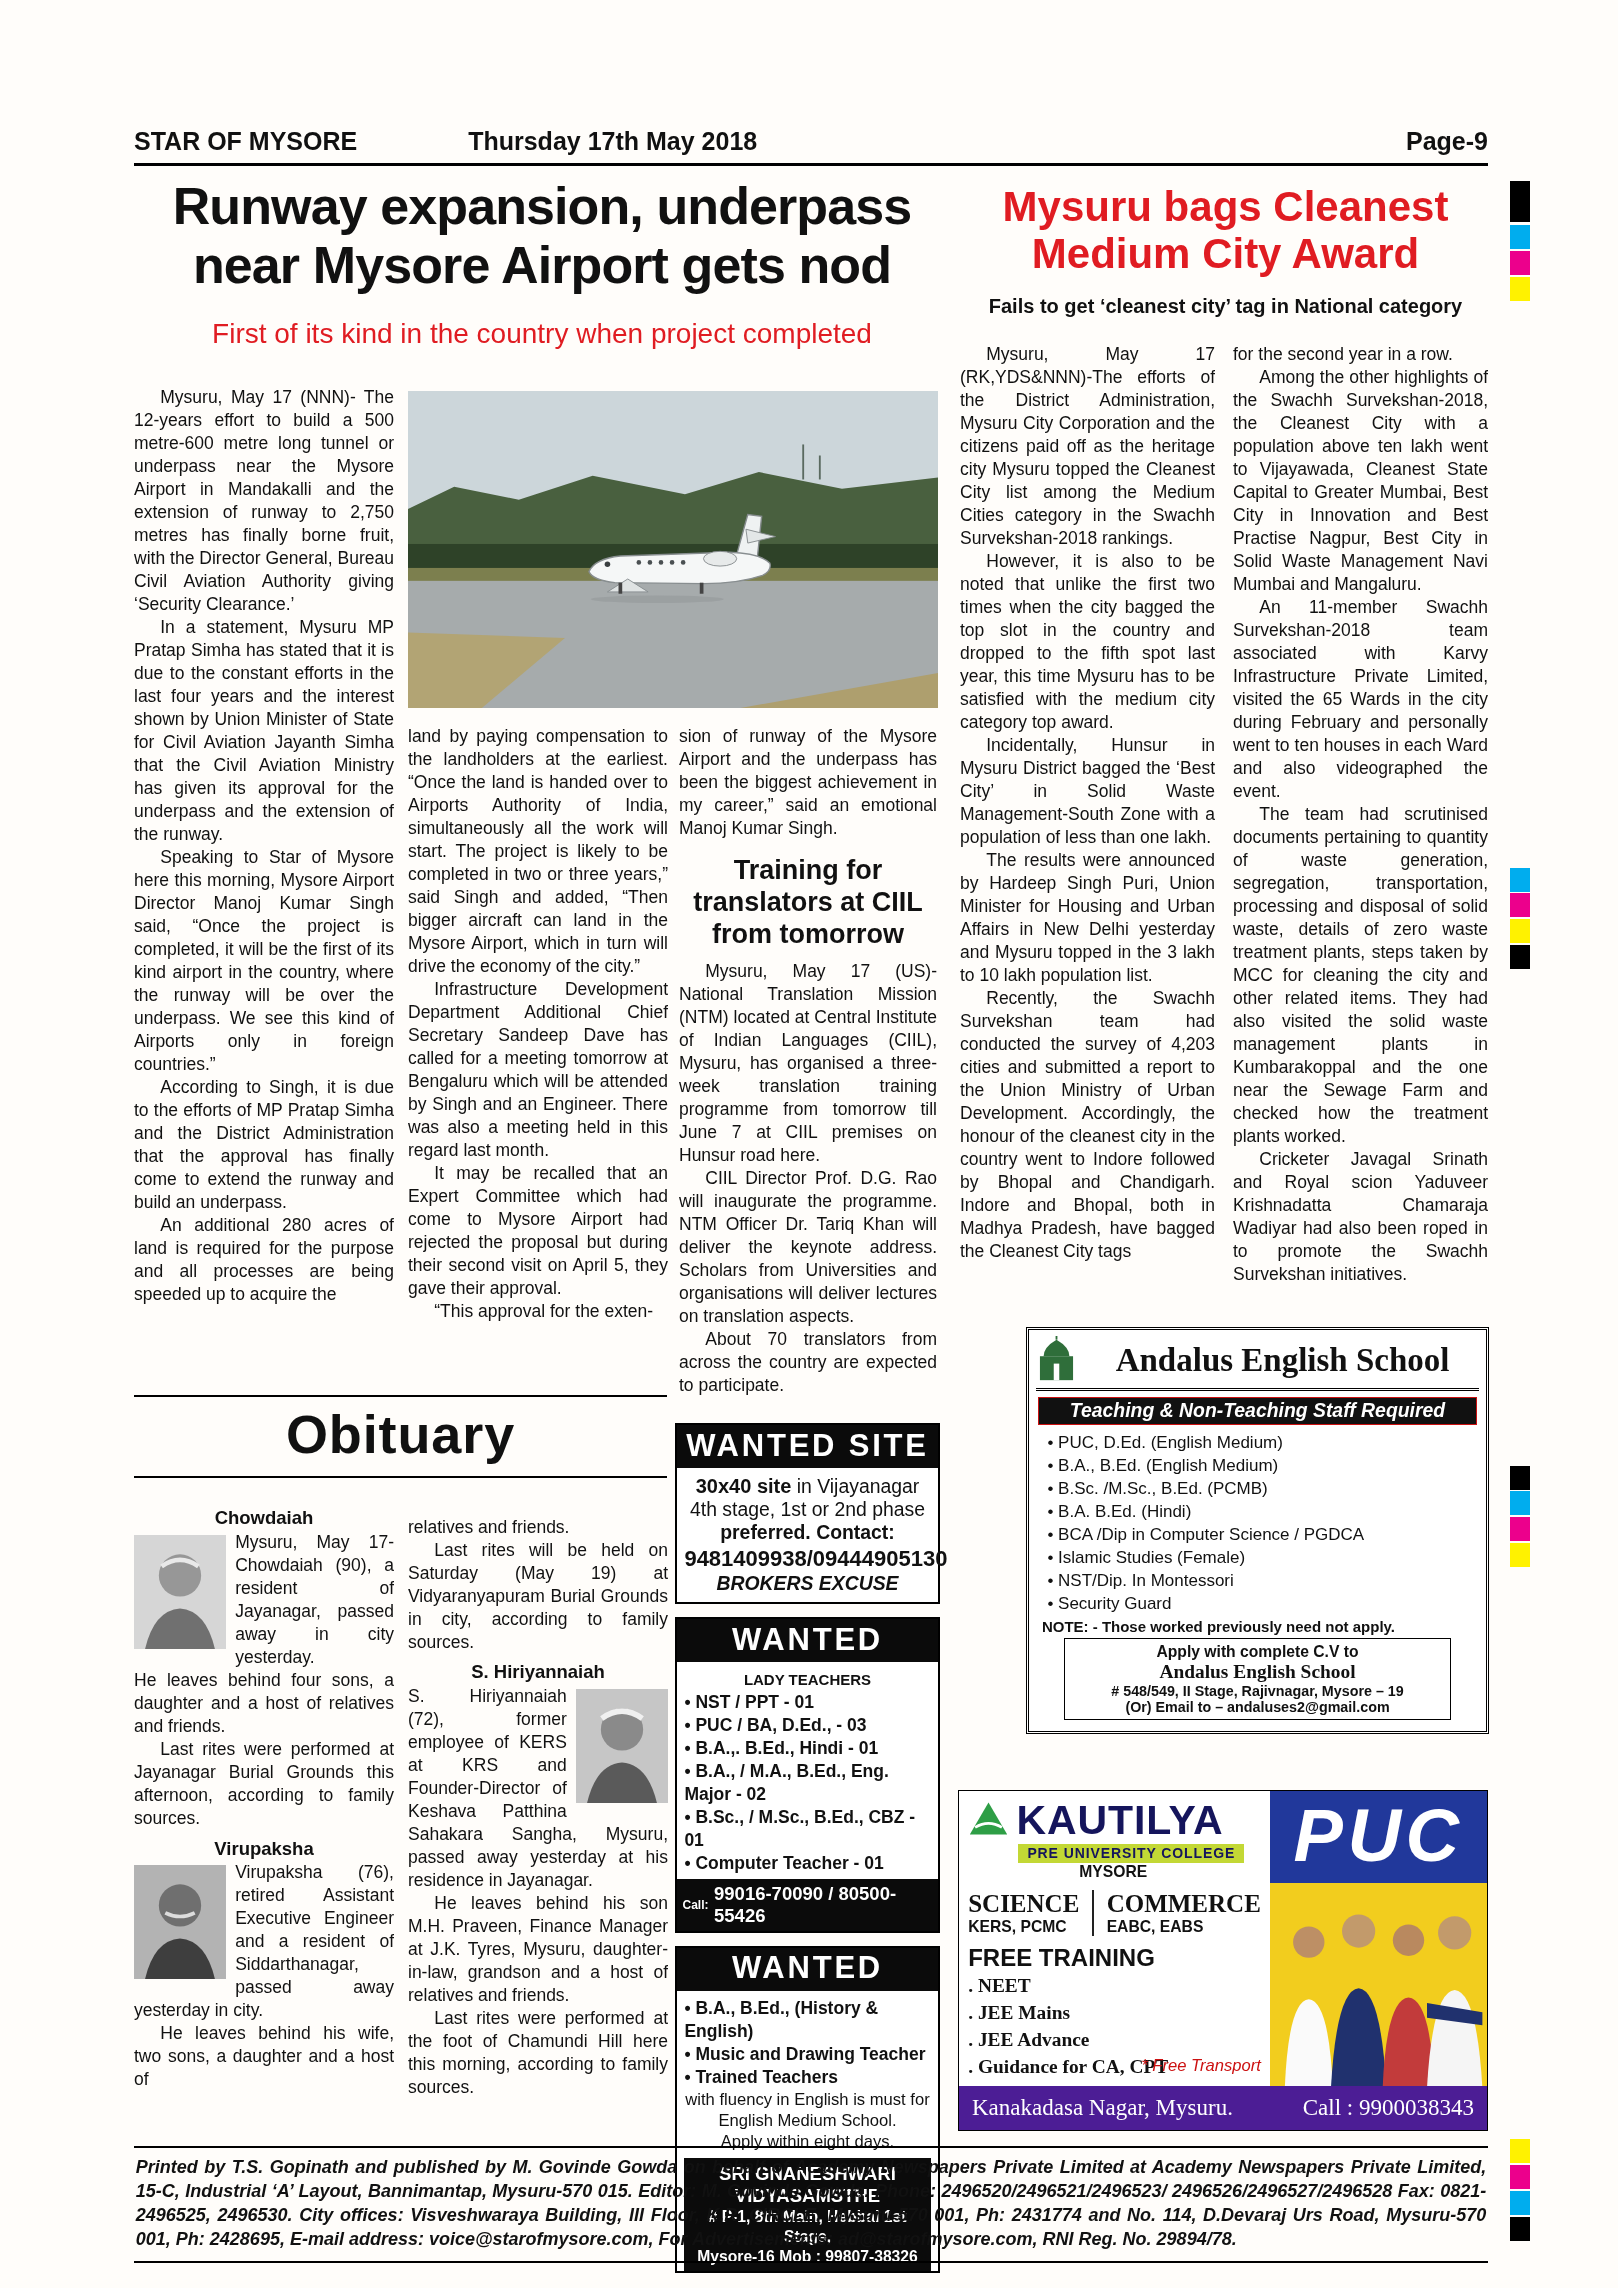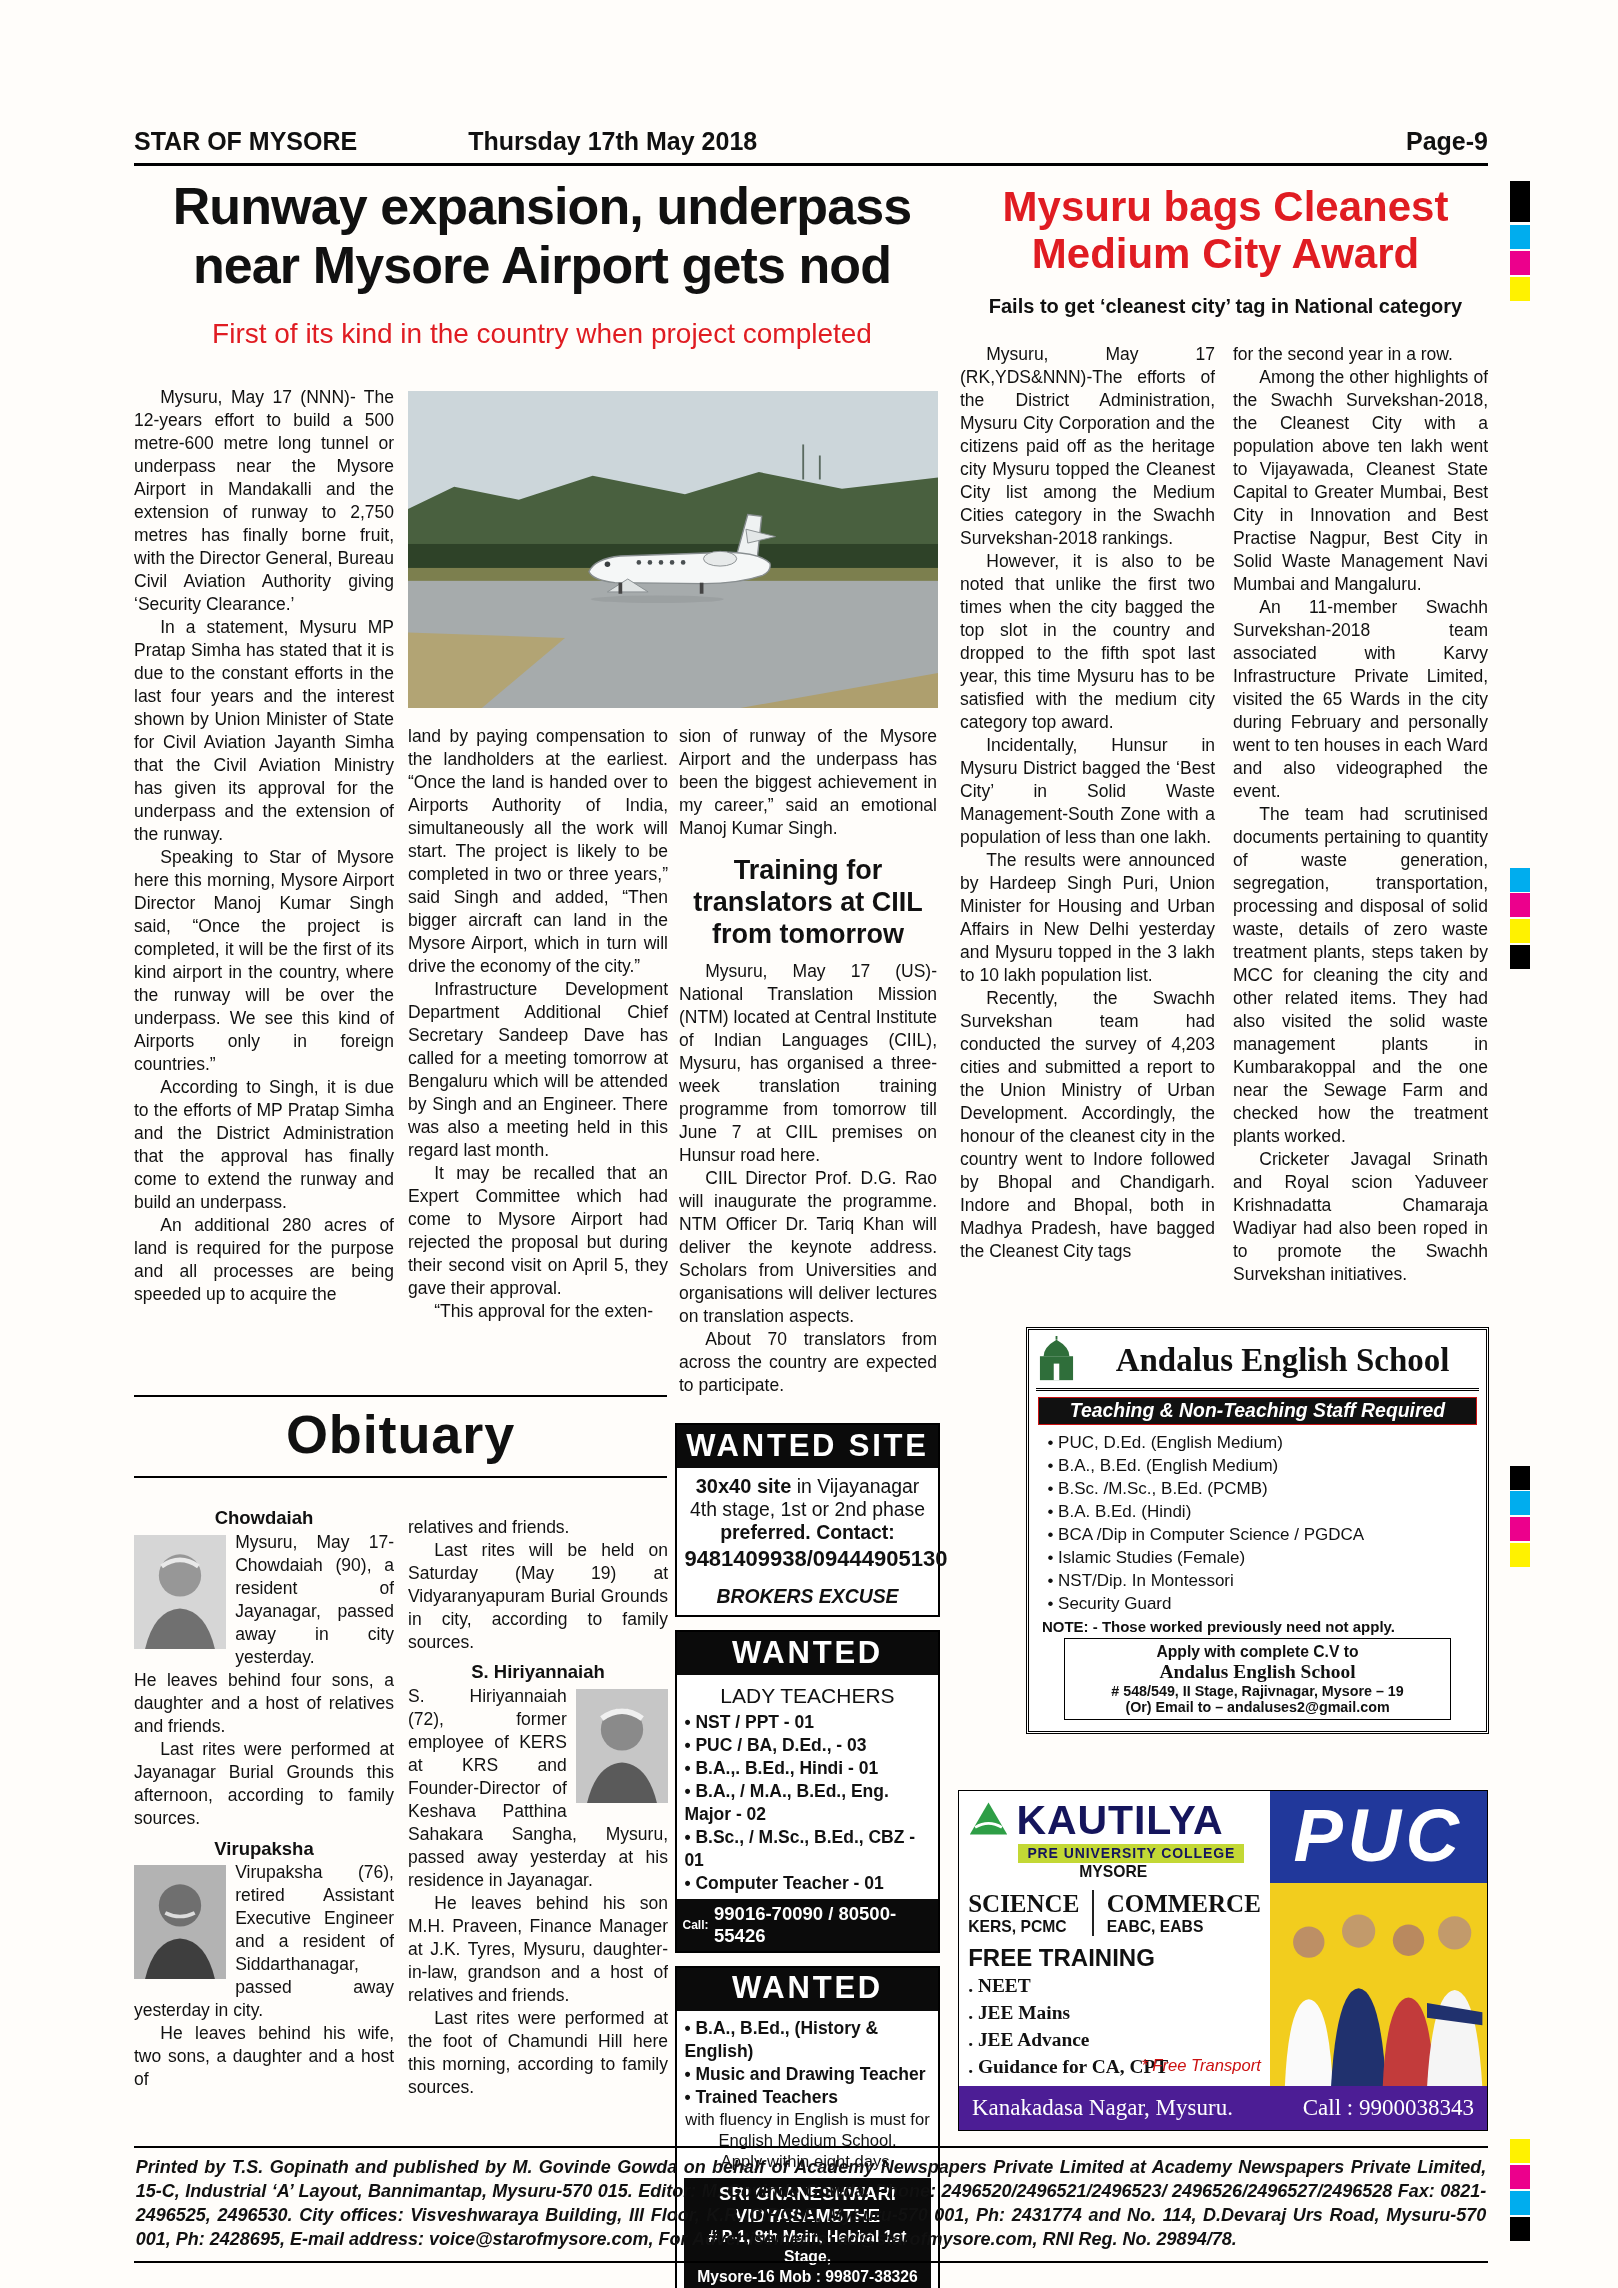--- a/index.html
+++ b/index.html
@@ -34,22 +34,22 @@
 
   
   .adstack { display:flex; flex-direction:column; gap:13px; }
   .wad { border:2.8px solid #000; background:#fff; }
   .wad-banner { background:#0b0b0b; color:#fff; font-weight:bold; font-size:31px; letter-spacing:2.8px; text-align:center; padding:2.8px 0 4.6px; }
   .wad-body { padding:6.5px 7.4px 7.4px; text-align:center; }
   .ws-l1 { font-size:19.4px; } .ws-l1 b { font-size:20px; }
   .ws-l2 { font-size:19.4px; }
   .ws-l3 { font-weight:bold; font-size:19.4px; }
   .ws-phone { font-weight:bold; font-size:22px; margin-top:1.8px; }
-  .ws-brokers { font-weight:bold; font-style:italic; font-size:19.4px; margin-top:13px; }
-  .wt-sub { font-weight:normal; font-size:21px; text-align:center; margin:1.8px 0 3.7px; }
+  .ws-brokers { font-weight:bold; font-style:italic; font-size:19.4px; margin-top:0; }
+  .wt-sub { font-weight:bold; font-size:15px; text-align:center; margin:1.8px 0 3.7px; }
   .w-item { font-weight:bold; font-size:17.5px; line-height:23px; text-align:left; }
   .w-item::before { content:"• "; }
   .wt-call { background:#0b0b0b; color:#fff; display:flex; align-items:center; padding:3.7px 5.5px; gap:5.5px; }
   .wt-call .lbl { font-size:12px; font-weight:bold; }
   .wt-call .ph { font-weight:bold; font-size:18.5px; }
   .wsc-note { font-size:16.6px; line-height:21px; text-align:center; }
   .wsc-black { background:#0b0b0b; color:#fff; text-align:center; padding:4.6px 3.7px; margin-top:5.5px; }
   .wsc-org { font-weight:bold; font-size:18.5px; }
   .wsc-addr { font-weight:bold; font-size:15.7px; line-height:20px; }
 

